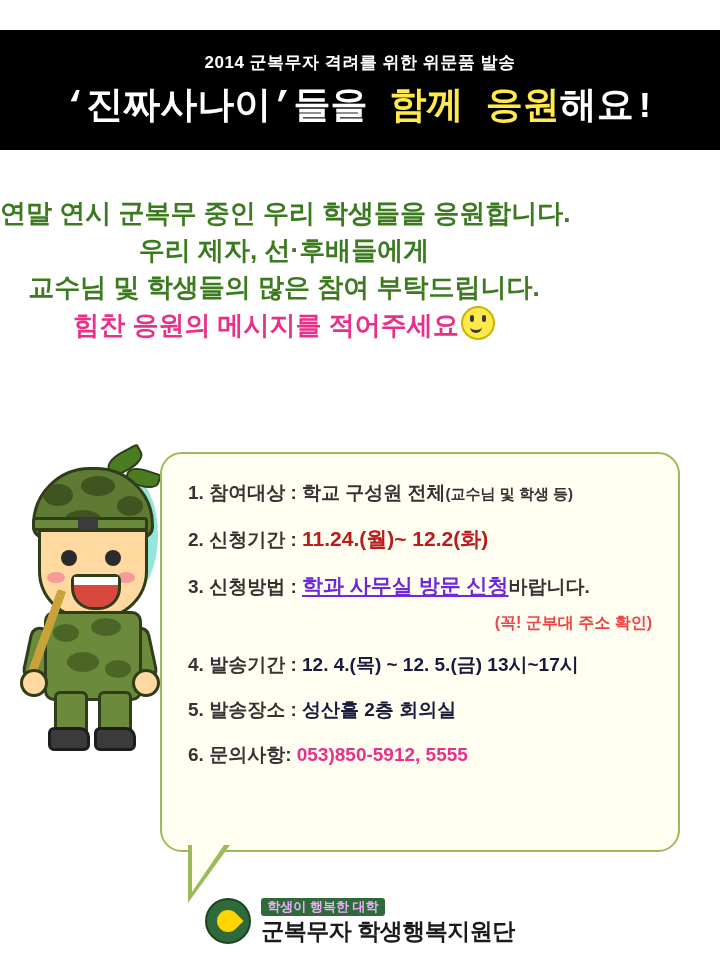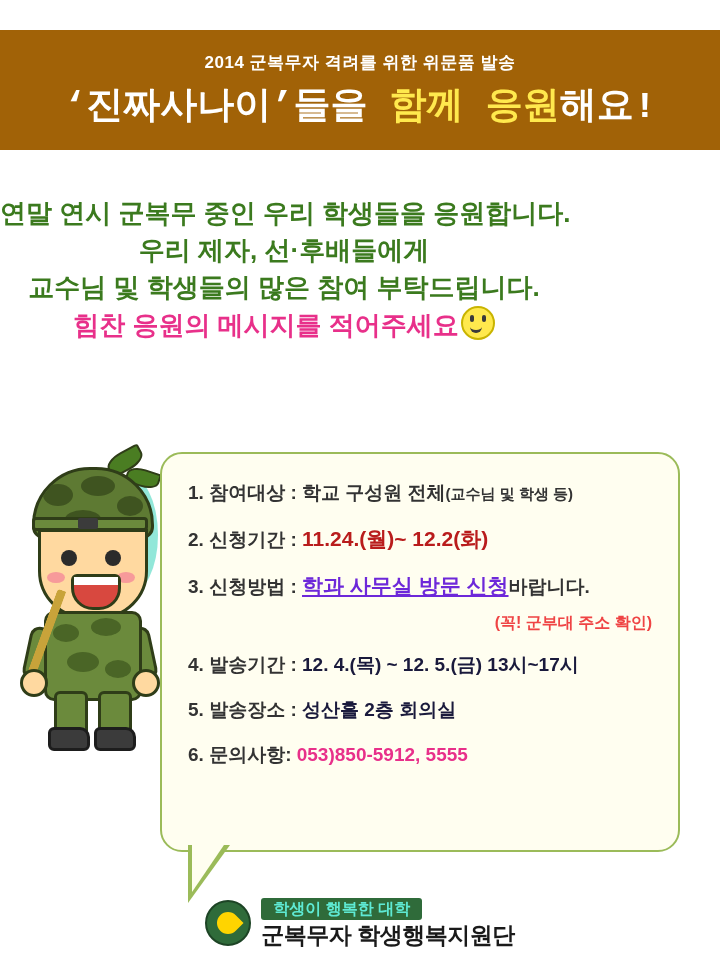--- a/index.html
+++ b/index.html
@@ -15,21 +15,21 @@
     position: relative;
   }
 
   
   .banner {
     position: absolute;
     left: 0;
     top: 30px;
     width: 720px;
     height: 120px;
-    background: #a16207;
+    background: #000000;
     color: #ffffff;
     display: flex;
     flex-direction: column;
     align-items: center;
     justify-content: center;
   }
   .banner-sub {
     font-size: 17px;
     font-weight: bold;
     letter-spacing: 0.5px;
@@ -372,26 +372,26 @@
     background: #ffd400;
     border-radius: 50% 0 50% 50%;
     transform: rotate(45deg);
   }
   .footer-text {
     display: flex;
     flex-direction: column;
     line-height: 1.1;
   }
   .footer-top {
-    font-size: 16px;
-    font-weight: bold;
-    color: #5eead4;
+    font-size: 13px;
+    font-weight: bold;
+    color: #f0abfc;
     background: #2f6b3a;
     display: inline-block;
-    padding: 2px 12px;
+    padding: 2px 6px;
     border-radius: 3px;
     width: fit-content;
     margin-bottom: 3px;
   }
   .footer-main {
     font-size: 23px;
     font-weight: bold;
     color: #1a1a1a;
     letter-spacing: -0.5px;
   }

